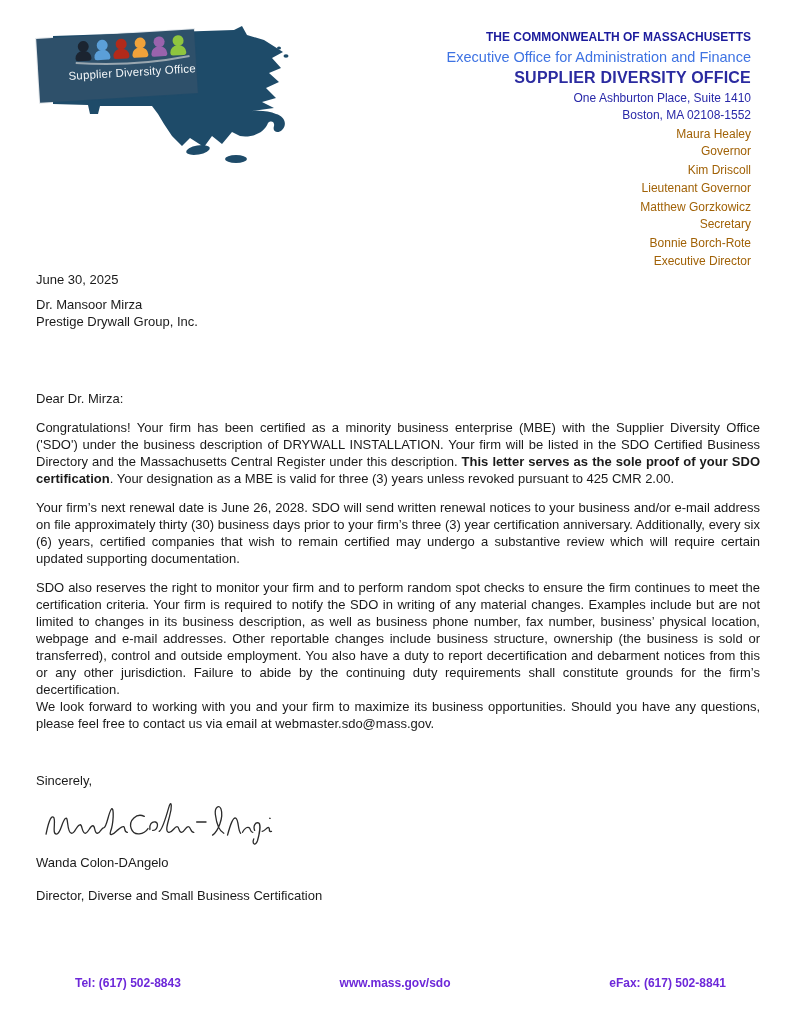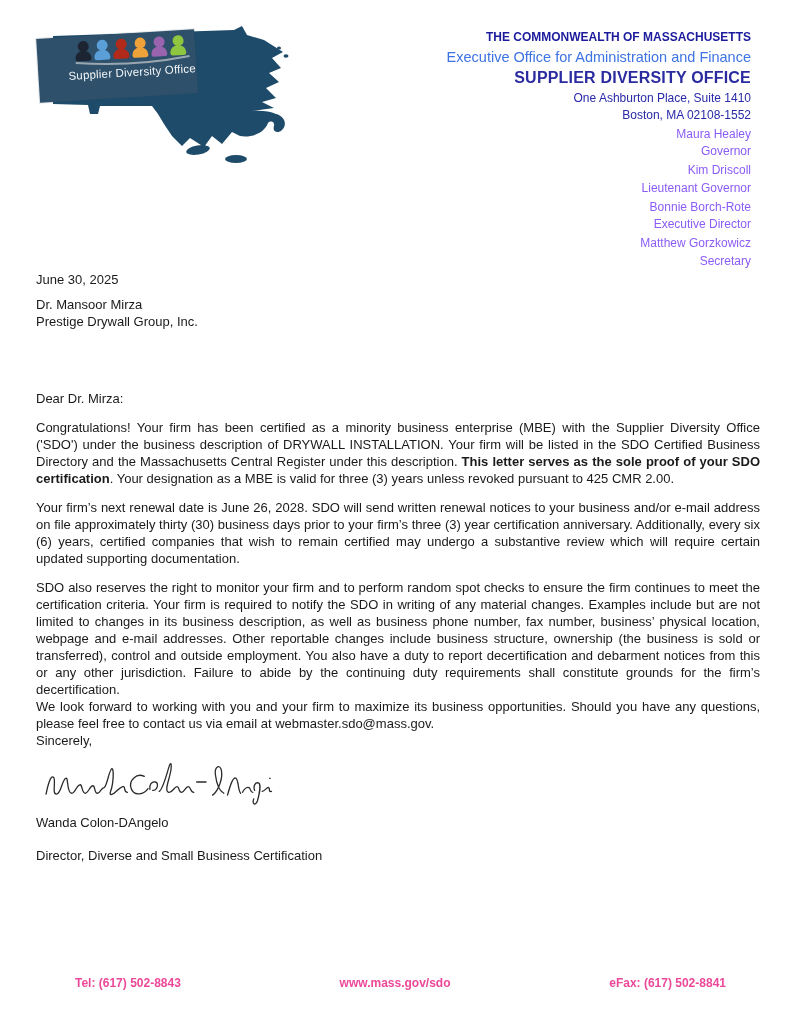--- a/index.html
+++ b/index.html
@@ -36,42 +36,42 @@
     margin:0 0 0 30px;
     font-size:11.5px; color:#f2f5f7; letter-spacing:0.2px;
     white-space:nowrap;
   }
 
   .hdr-right { text-align:right; padding:26px 45px 0 0; }
   .hdr-title   { font-size:12px; font-weight:bold; color:#1B1B9C; line-height:22px;padding-left:24px; }
   .hdr-sub     { font-size:14.5px; font-weight:normal; color:#3E73E3; line-height:19px; }
   .hdr-office  { font-size:16px;   font-weight:bold; color:#2B2BA0; line-height:21px; letter-spacing:0.2px; }
   .hdr-addr    { font-size:12px; color:#2828A8; line-height:17px; margin-top:2px; }
-  .officials   { font-size:12px; color:#8b5cf6; line-height:17.5px; margin-top:1px; }
+  .officials   { font-size:12px; color:#a16207; line-height:17.5px; margin-top:1px; }
   .official-pair { margin-top:1.5px; }
 
   
   .letter { padding:0 36px; font-size:13px; line-height:17px; }
   .date-line { margin-top:1px; }
   .recipient { margin-top:8px; }
   .salutation { margin-top:60px; }
   .para { margin:12px 0 0 0; text-align:justify; }
   .para.no-gap { margin-top:0; }
-  .closing { }
+  .closing { margin-top:40px; }
   .signature { margin:4px 0 0 2px; }
   .signature svg { display:block; }
   .sig-name { margin-top:3px; }
   .sig-title { margin-top:16px; }
 
   
   .footer {
     position:absolute; left:0; right:0; bottom:28px;
     display:flex; justify-content:space-between;
     padding:0 70px 0 75px;
-    font-size:12px; font-weight:bold; color:#ec4899;
+    font-size:12px; font-weight:bold; color:#6d28d9;
   }
 </style>
 </head>
 <body>
 
 <div class="page">
 
   <div class="letterhead">
 
     <div class="logo">
@@ -137,26 +137,26 @@
       <div class="officials">
         <div class="official-pair">
           <div>Maura Healey</div>
           <div>Governor</div>
         </div>
         <div class="official-pair">
           <div>Kim Driscoll</div>
           <div>Lieutenant Governor</div>
         </div>
         <div class="official-pair">
+          <div>Matthew Gorzkowicz</div>
+          <div>Secretary</div>
+        </div>
+        <div class="official-pair">
           <div>Bonnie Borch-Rote</div>
           <div>Executive Director</div>
-        </div>
-        <div class="official-pair">
-          <div>Matthew Gorzkowicz</div>
-          <div>Secretary</div>
         </div>
       </div>
     </div>
   </div>
 
   <div class="letter">
     <div class="date-line">June 30, 2025</div>
 
     <div class="recipient">
       <div>Dr. Mansoor Mirza</div>

